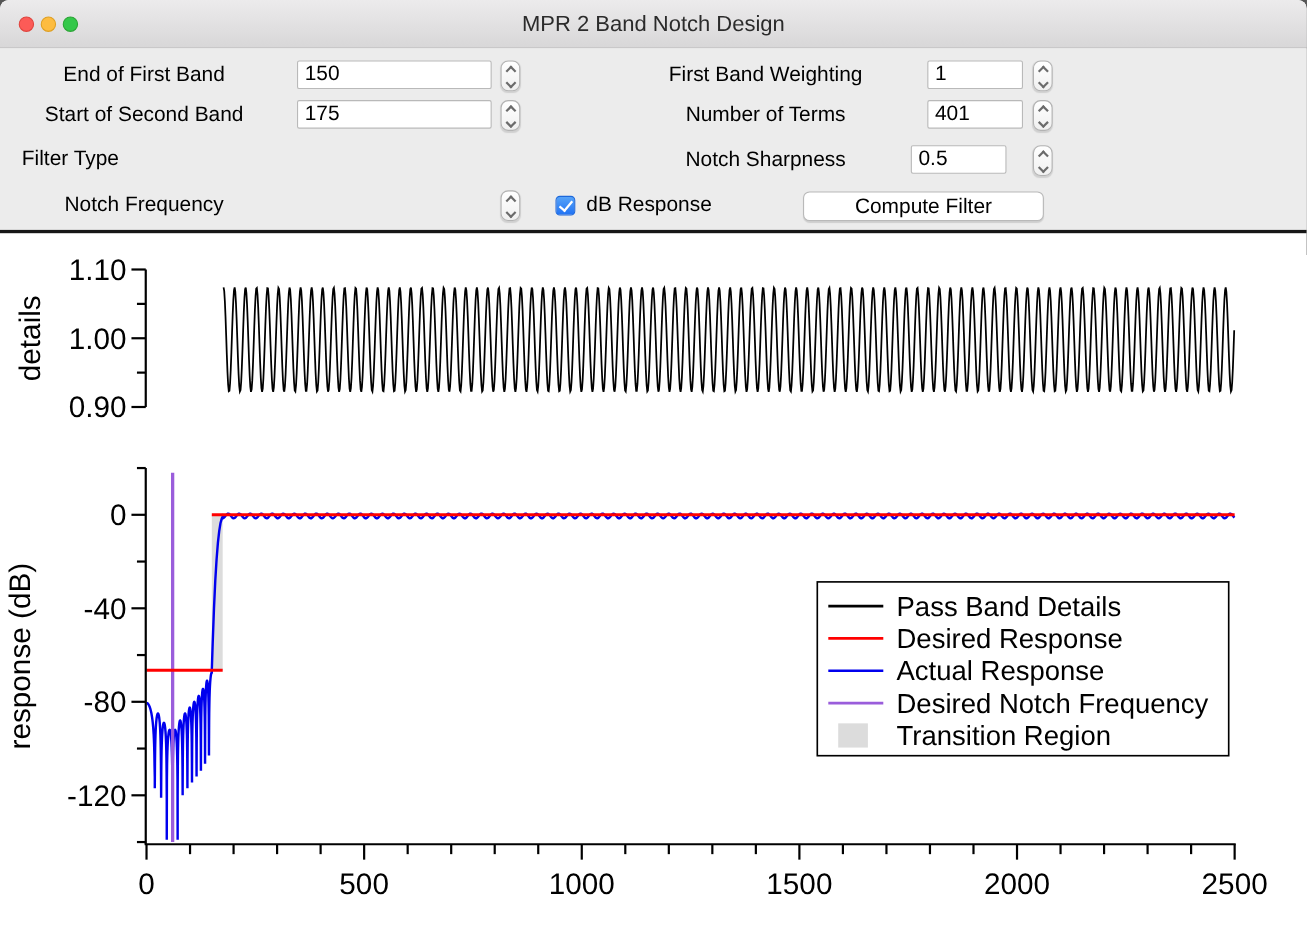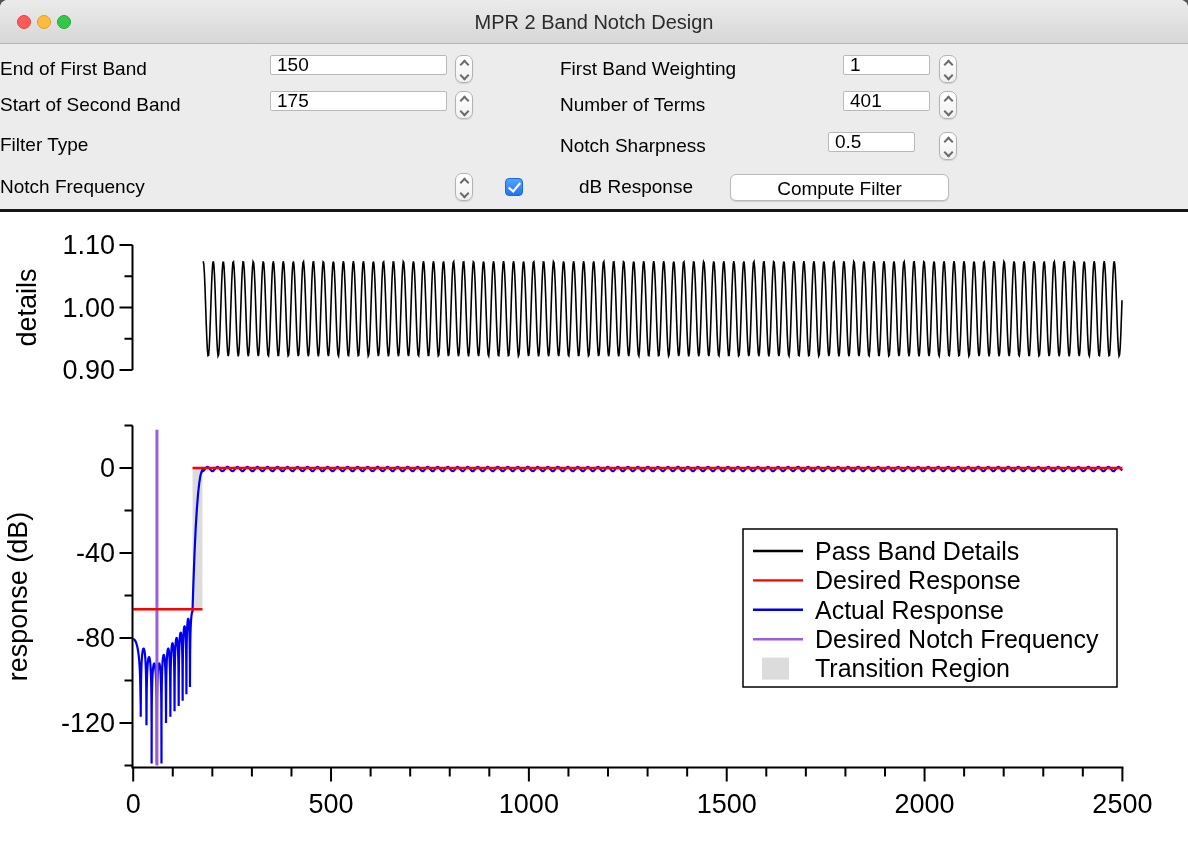--- a/index.html
+++ b/index.html
@@ -10,22 +10,22 @@
             background:linear-gradient(#ecebec,#d8d7d8);border-bottom:1px solid #b7b6b7;box-sizing:border-box;}
   #title{position:absolute;left:0;top:0;width:100%;height:44px;line-height:44px;text-align:center;
          font-size:20px;font-weight:400;color:#2b2b2b;}
   .light{position:absolute;top:15px;width:14px;height:14px;border-radius:50%;box-sizing:border-box;}
   #light-close{left:17px;background:#fc5b57;border:1px solid #e0443e;}
   #light-min{left:37px;background:#fdbc40;border:1px solid #dfa023;}
   #light-zoom{left:57px;background:#34c84a;border:1px solid #2ba535;}
   
   #panel{position:absolute;left:0;top:44px;width:1188px;height:165px;background:#ececec;}
   #separator{position:absolute;left:0;top:209px;width:1188px;height:3px;background:#161616;}
-  .lbl{position:absolute;height:28px;line-height:28px;text-align:left;font-size:19px;color:#000;}
-  .field{position:absolute;height:20px;box-sizing:border-box;border:1px solid #b9b9b9;background:#fff;
+  .lbl{position:absolute;height:28px;line-height:28px;text-align:center;font-size:19px;color:#000;}
+  .field{position:absolute;height:26px;box-sizing:border-box;border:1px solid #b9b9b9;background:#fff;
          font-family:"Liberation Sans",sans-serif;font-size:19px;color:#000;padding:4px 6px;border-radius:2px;outline:none;}
   .stepper{position:absolute;width:18px;height:28px;box-sizing:border-box;border:1px solid #b3b3b3;border-radius:7px;
            background:linear-gradient(#ffffff,#f0f0f0);box-shadow:0 1px 1px rgba(0,0,0,.12);}
   .chev-up,.chev-dn{width:7px;height:7px;box-sizing:border-box;margin:5px auto 0;
            border-left:2px solid #6b6b6b;border-top:2px solid #6b6b6b;transform:rotate(45deg);}
   .chev-dn{margin:4px auto 0;transform:rotate(225deg);}
   #popup{position:absolute;left:137px;top:130px;width:439px;height:30px;box-sizing:border-box;
          border:1px solid #b4b4b4;border-radius:6px;background:#fff;box-shadow:0 1px 1px rgba(0,0,0,.10);}
   #popup .val{position:absolute;left:11px;top:0;height:28px;line-height:28px;font-size:19px;color:#000;white-space:nowrap;}
   #popup-cap{position:absolute;right:1px;top:1px;width:23px;height:26px;border-radius:5px;
@@ -177,18 +177,18 @@
       <div class="chev-up"></div>
       <div class="chev-dn"></div>
     </div>
 
     <div class="lbl" style="left:0;top:129px;width:262px">Notch Frequency</div>
     <div class="stepper" style="left:455px;top:129px">
       <div class="chev-up"></div>
       <div class="chev-dn"></div>
     </div>
     <span id="checkbox" style="top:134px"></span>
-    <div class="lbl" style="left:533px;top:129px;width:160px;text-align:right">dB Response</div>
+    <div class="lbl" style="left:533px;top:129px;width:160px;text-align:left">dB Response</div>
     <button id="compute-btn" style="top:130px">Compute Filter</button>
   </div>
 
   <div id="separator"></div>
 </div>
 
 </body></html>

